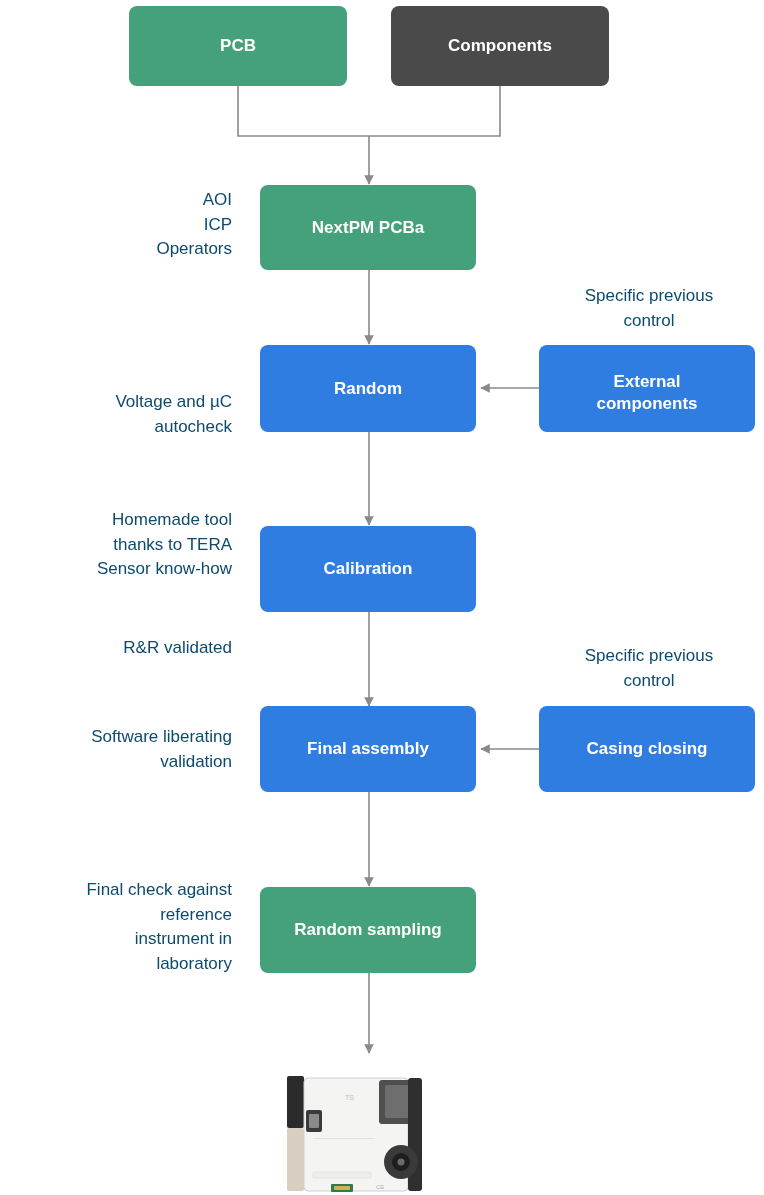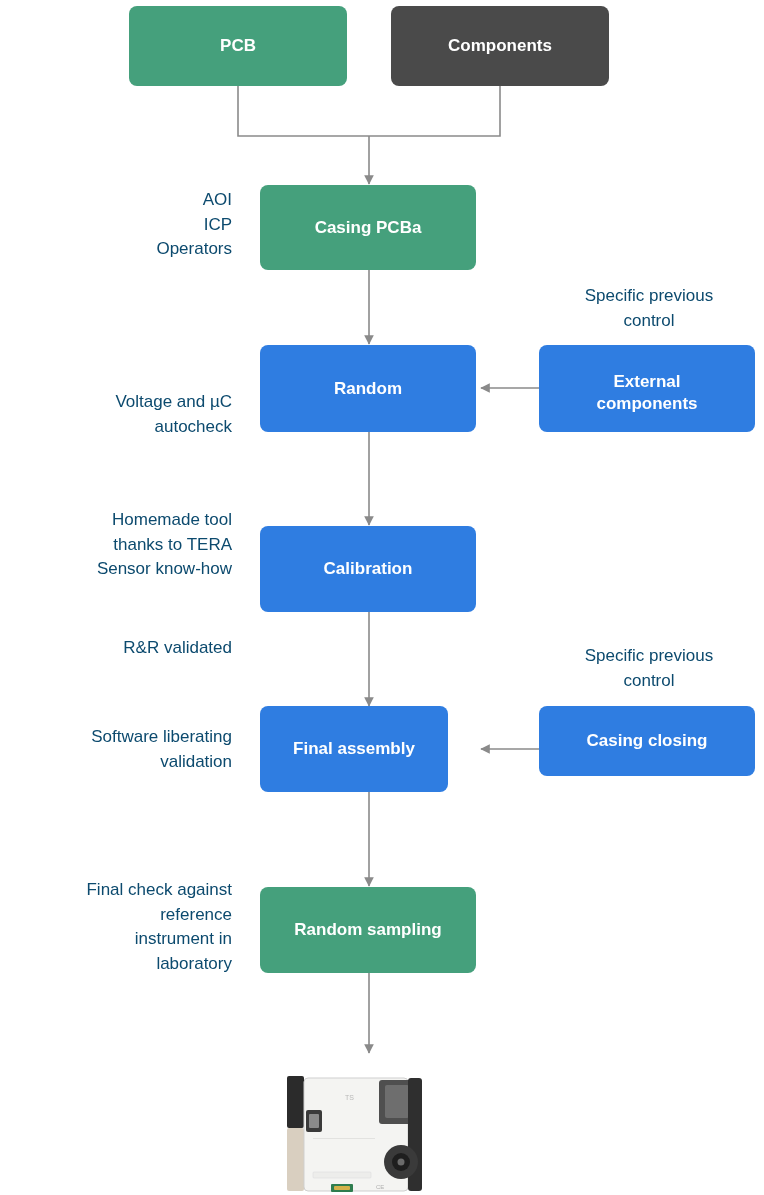--- a/index.html
+++ b/index.html
@@ -103,21 +103,21 @@
   <div class="node dark" style="left:391px; top:6px; width:218px; height:80px;">
     <span>Components</span>
   </div>
 
   <div class="label" style="left:90px; top:188px; width:142px;">
     <span style="white-space:pre-line;">AOI
 ICP
 Operators</span>
   </div>
   <div class="node green" style="left:260px; top:185px; width:216px; height:85px;">
-    <span>Casing PCBa</span>
+    <span>NextPM PCBa</span>
   </div>
 
   <div class="label center" style="left:540px; top:284px; width:218px;">
     <span style="white-space:pre-line;">Specific previous
 control</span>
   </div>
   <div class="label" style="left:60px; top:364px; width:172px;margin-top:26px;">
     <span style="white-space:pre-line;">Voltage and µC
 autocheck</span>
   </div>
@@ -142,24 +142,24 @@
   </div>
 
   <div class="label center" style="left:540px; top:644px; width:218px;">
     <span style="white-space:pre-line;">Specific previous
 control</span>
   </div>
   <div class="label" style="left:40px; top:725px; width:192px;">
     <span style="white-space:pre-line;">Software liberating
 validation</span>
   </div>
-  <div class="node blue" style="left:260px; top:706px; width:188px; height:86px;">
+  <div class="node blue" style="left:260px; top:706px; width:216px; height:86px;">
     <span>Final assembly</span>
   </div>
-  <div class="node blue" style="left:539px; top:706px; width:216px; height:70px;">
+  <div class="node blue" style="left:539px; top:706px; width:216px; height:86px;">
     <span>Casing closing</span>
   </div>
 
   <div class="label" style="left:40px; top:878px; width:192px;">
     <span style="white-space:pre-line;">Final check against
 reference
 instrument in
 laboratory</span>
   </div>
   <div class="node green" style="left:260px; top:887px; width:216px; height:86px;">

